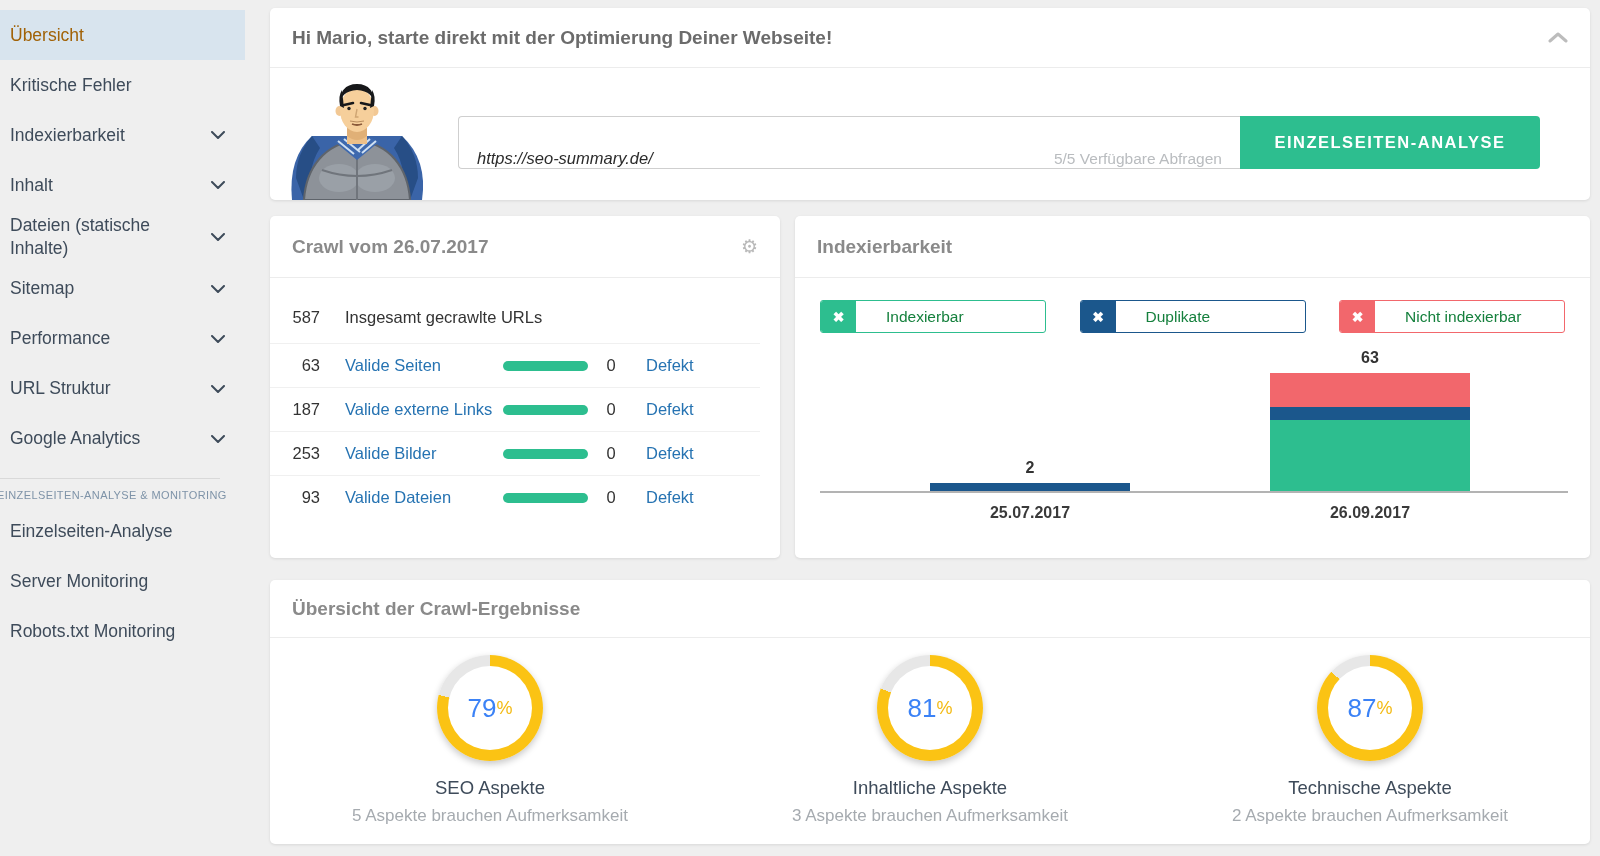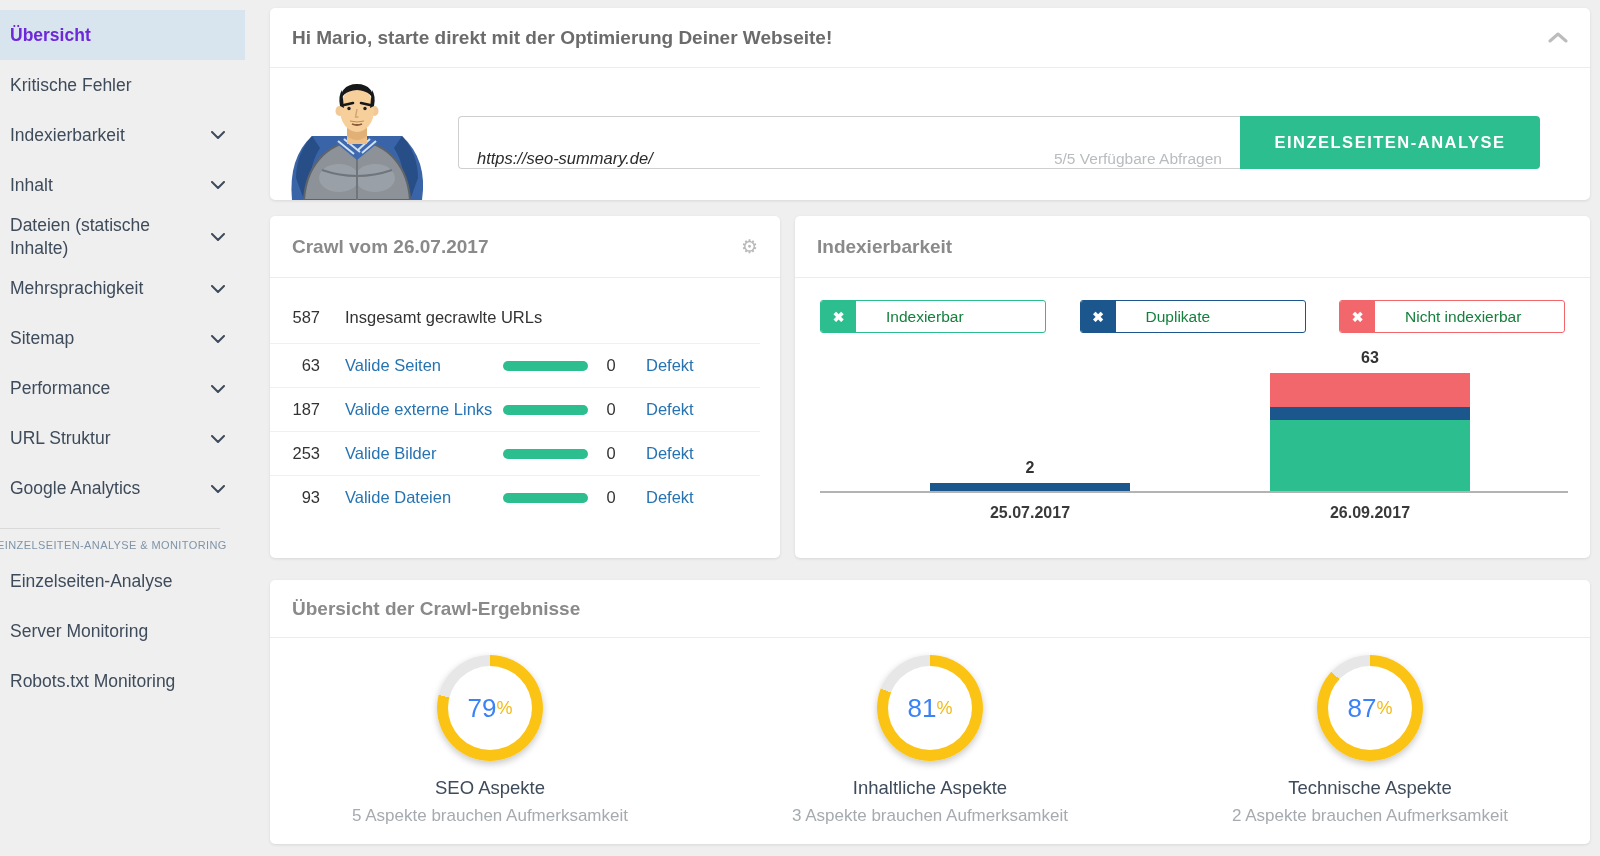--- a/index.html
+++ b/index.html
@@ -10,21 +10,21 @@
     font-family:"Liberation Sans", sans-serif;
     color:#3e4b5a;
   }
   
   .sidebar { position:absolute; left:0; top:0; width:245px; height:856px; padding-top:10px; }
   .side-item {
     display:flex; align-items:center; justify-content:space-between;
     min-height:50px; padding:4px 20px 4px 10px;
     font-size:17.5px; color:#3e4b5a; cursor:pointer; line-height:1.3;
   }
-  .side-item.active { background:#d8e4ee; color:#6d28d9;font-weight:bold; }
+  .side-item.active { background:#d8e4ee; color:#a16207; }
   .side-item .chev { flex:0 0 auto; margin-left:8px; }
   .side-divider { border-top:1px solid #d9d9d9; margin:14px 25px 10px 0; }
   .side-section-label {
     font-size:11px; color:#7e93a8; letter-spacing:.4px;
     margin:0 0 6px -3px; white-space:nowrap; overflow:hidden;
   }
   
   .card {
     position:absolute; background:#fff; border-radius:5px;
     box-shadow:0 1px 3px rgba(0,0,0,.10); overflow:hidden;
@@ -141,28 +141,20 @@
   <div class="side-item">
     <span>Inhalt</span>
     <span class="chev">
         <svg class="chevron" width="14" height="8" viewBox="0 0 14 8">
           <polyline points="1,1 7,7 13,1" fill="none" stroke="#3e4b5a" stroke-width="2" stroke-linecap="round" stroke-linejoin="round"></polyline>
         </svg>
       </span>
   </div>
   <div class="side-item">
     <span style="max-width:160px;">Dateien (statische Inhalte)</span>
-    <span class="chev">
-        <svg class="chevron" width="14" height="8" viewBox="0 0 14 8">
-          <polyline points="1,1 7,7 13,1" fill="none" stroke="#3e4b5a" stroke-width="2" stroke-linecap="round" stroke-linejoin="round"></polyline>
-        </svg>
-      </span>
-  </div>
-  <div class="side-item">
-    <span>Mehrsprachigkeit</span>
     <span class="chev">
         <svg class="chevron" width="14" height="8" viewBox="0 0 14 8">
           <polyline points="1,1 7,7 13,1" fill="none" stroke="#3e4b5a" stroke-width="2" stroke-linecap="round" stroke-linejoin="round"></polyline>
         </svg>
       </span>
   </div>
   <div class="side-item">
     <span>Sitemap</span>
     <span class="chev">
         <svg class="chevron" width="14" height="8" viewBox="0 0 14 8">

